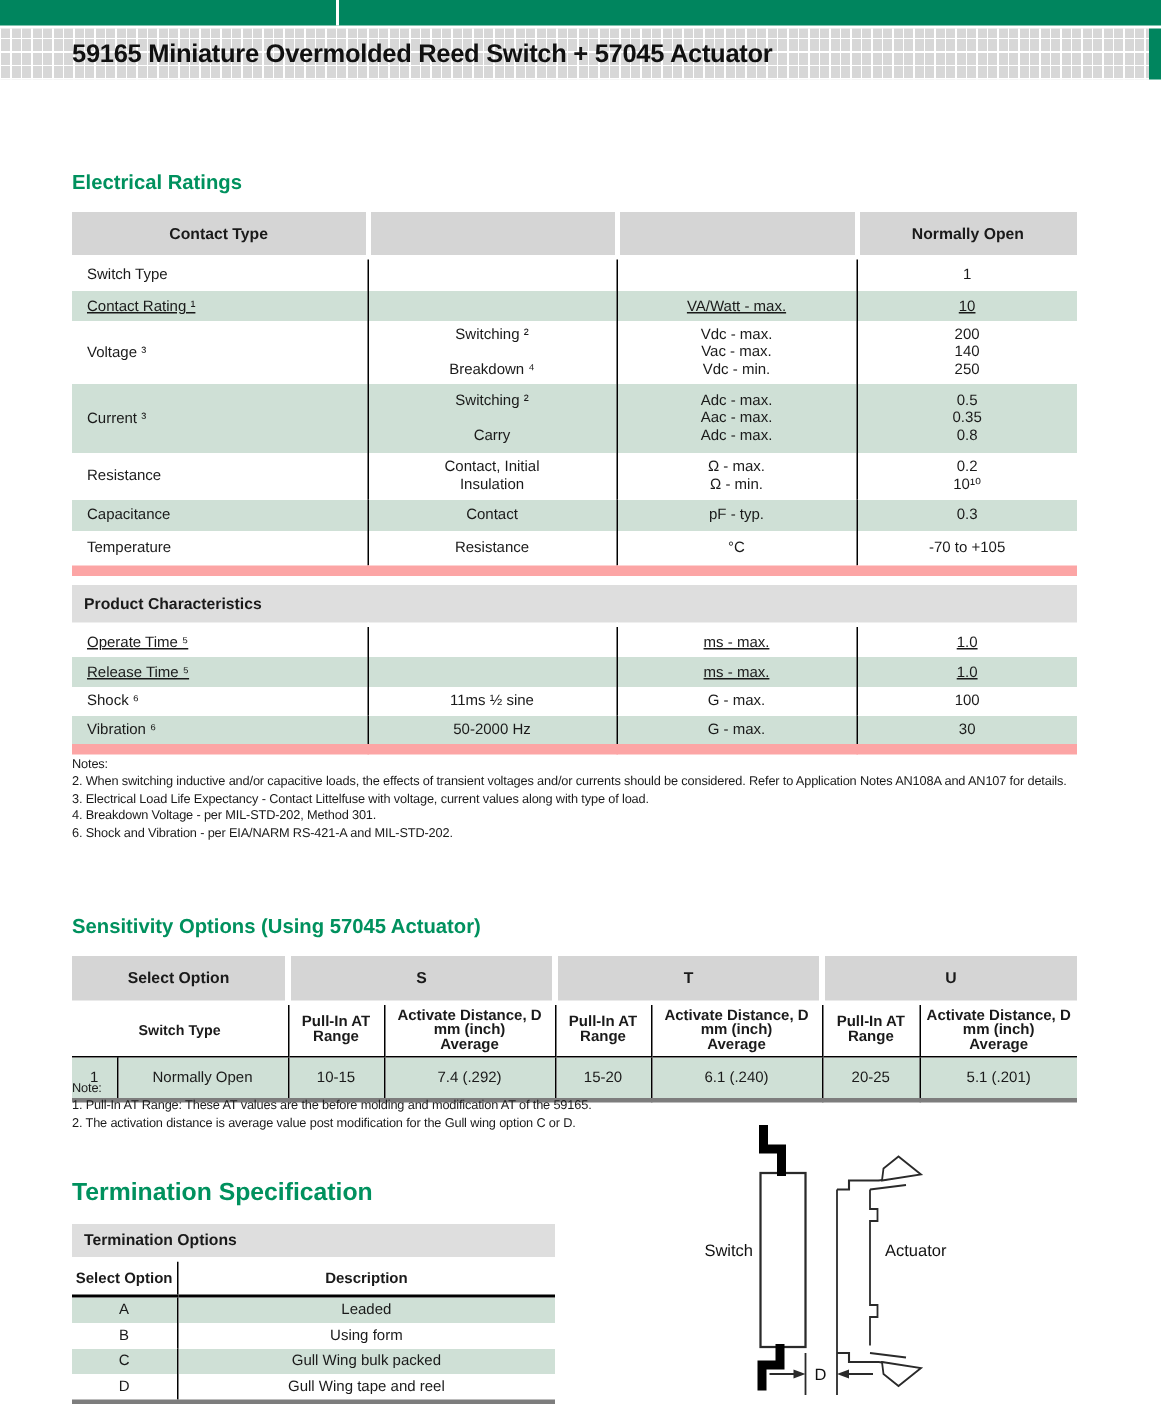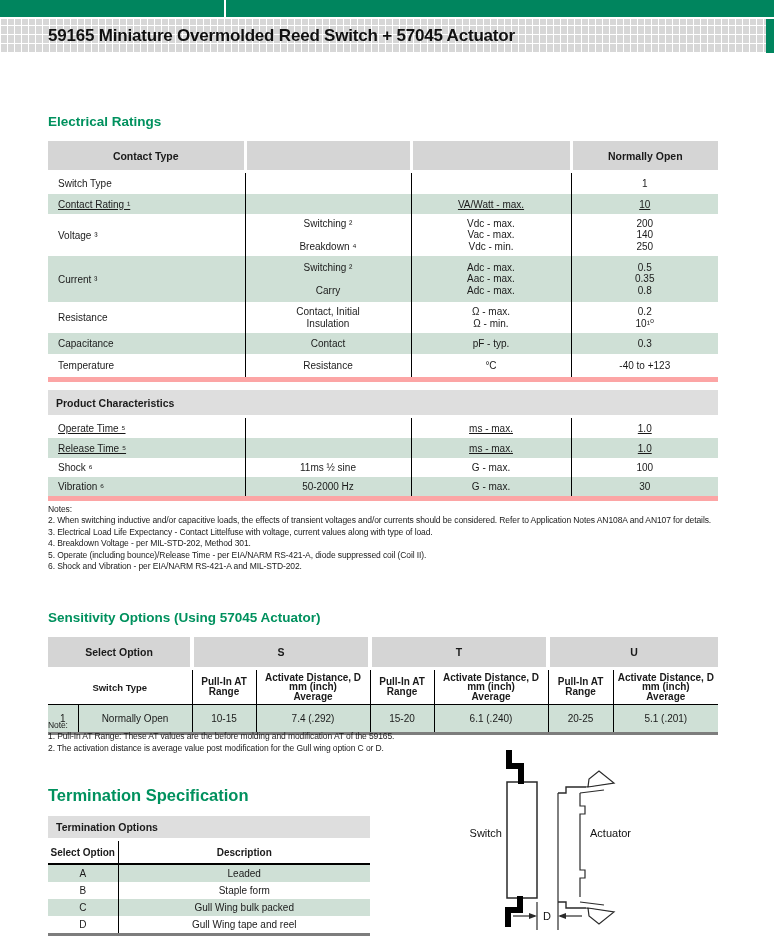--- a/index.html
+++ b/index.html
@@ -27,21 +27,21 @@
   
   table { border-collapse:collapse; table-layout:fixed; position:absolute; }
   th,td { padding:0; font-weight:normal; overflow:hidden; }
   tr.g  { background:#CFE0D6; }
   .bl   { border-left:1px solid #000; }
   .ctr  { text-align:center; }
   .ln   { line-height:11.6px; min-height:11.6px; }
   .ln2  { line-height:9.6px;  min-height:9.6px; }
 
   
-  #t-elec, #t-prod { left:48px; width:670px; border-bottom:5px solid #fca5a5; }
+  #t-elec, #t-prod { left:48px; width:670px; border-bottom:7px solid #fca5a5; }
   #t-elec { top:141px; }
   #t-prod { top:390px; }
   #t-elec thead th { background:#d5d5d5; height:29px; font-weight:bold; font-size:10.5px;
                      text-align:center; border-bottom:3px solid #fff; }
   #t-elec thead th.gap { border-left:3px solid #fff; }
   #t-elec td, #t-prod td { font-size:10px; vertical-align:middle; }
   td.param { padding-left:10px; }
   #t-prod td.bandcell { background:#dedede; height:25px; font-weight:bold; font-size:10.5px;
                         padding-left:8px; border-bottom:3px solid #fff; }
   tr.rh21 td { height:21px; }  tr.rh20 td { height:20px;text-decoration:underline; }
@@ -177,21 +177,21 @@
       <tr class="g rh21">
         <td class="param">Capacitance</td>
         <td class="bl ctr">Contact</td>
         <td class="bl ctr">pF - typ.</td>
         <td class="bl ctr">0.3</td>
       </tr>
       <tr class="rh23">
         <td class="param">Temperature</td>
         <td class="bl ctr">Resistance</td>
         <td class="bl ctr">°C</td>
-        <td class="bl ctr">-40 to +123</td>
+        <td class="bl ctr">-70 to +105</td>
       </tr>
     </tbody>
   </table>
 
   <table id="t-prod">
     <colgroup>
         <col style="width:197px">
         <col style="width:166px">
         <col style="width:160px">
         <col style="width:147px">
@@ -225,21 +225,20 @@
         <td class="bl ctr">30</td>
       </tr>
     </tbody>
   </table>
 
   <div class="notes" id="notes1">
     <div class="nt">Notes:</div>
     <div class="nt">2. When switching inductive and/or capacitive loads, the effects of transient voltages and/or currents should be considered. Refer to Application Notes AN108A and AN107 for details.</div>
     <div class="nt">3. Electrical Load Life Expectancy - Contact Littelfuse with voltage, current values along with type of load.</div>
     <div class="nt">4. Breakdown Voltage - per MIL-STD-202, Method 301.</div>
-    <div class="nt">5. Operate (including bounce)/Release Time - per EIA/NARM RS-421-A, diode suppressed coil (Coil II).</div>
     <div class="nt">6. Shock and Vibration - per EIA/NARM RS-421-A and MIL-STD-202.</div>
   </div>
 
   <h2 class="h-green" id="h-sens">Sensitivity Options (Using 57045  Actuator)</h2>
 
   <table id="t-sens">
     <colgroup>
       <col style="width:30px">
         <col style="width:114px">
         <col style="width:64px">
@@ -319,21 +318,21 @@
       <tr class="hdr">
         <td>Select Option</td>
         <td class="bl">Description</td>
       </tr>
       <tr class="row g">
         <td>A</td>
         <td class="bl">Leaded</td>
       </tr>
       <tr class="row">
         <td>B</td>
-        <td class="bl">Staple form</td>
+        <td class="bl">Using form</td>
       </tr>
       <tr class="row g">
         <td>C</td>
         <td class="bl">Gull Wing bulk packed</td>
       </tr>
       <tr class="row">
         <td>D</td>
         <td class="bl">Gull Wing tape and reel</td>
       </tr>
     </tbody>

